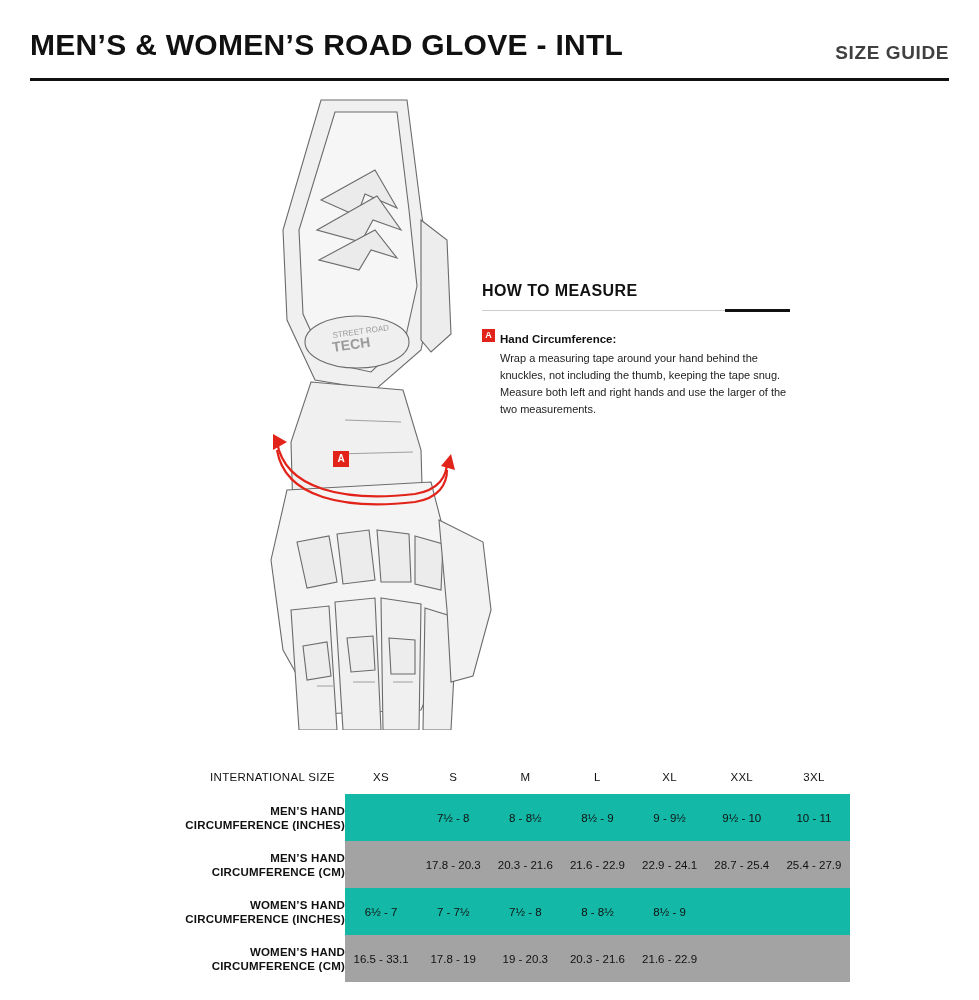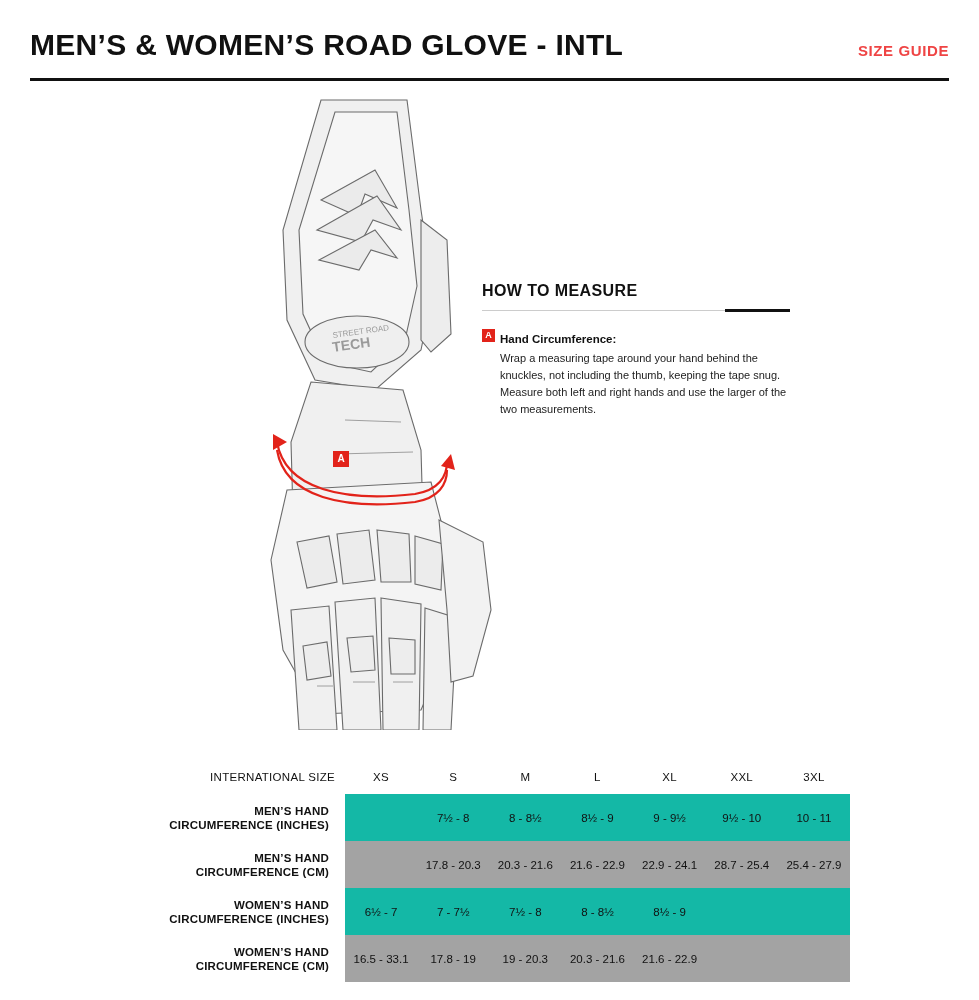--- a/index.html
+++ b/index.html
@@ -34,24 +34,24 @@
     color: #111111;
     white-space: nowrap;
   }
   .size-guide-wrap {
     position: absolute;
     right: 0;
     top: 14px;
     text-align: right;
   }
   .size-guide-label {
-    font-size: 15px;
+    font-size: 19px;
     font-weight: bold;
     letter-spacing: 0.6px;
-    color: #ef4444;
+    color: #404040;
     margin-left: 8px;
   }
   .header-rule {
     position: absolute;
     left: 30px;
     right: 30px;
     top: 78px;
     height: 3px;
     background: #111111;
   }
@@ -181,21 +181,21 @@
 
   .data-row td {
     height: 47px;
     vertical-align: middle;
     font-size: 11.5px;
     text-align: center;
     color: #111111;
   }
   .data-row td.row-label {
     text-align: right;
-    padding-right: 16px;
+    padding-right: 0;
     font-weight: bold;
     font-size: 11.5px;
     line-height: 14px;
     letter-spacing: 0.2px;
     background: #ffffff !important;
   }
   .shaded td { background: #14b8a6; }
   .plain td { background: #a3a3a3; }
 </style>
 </head>

